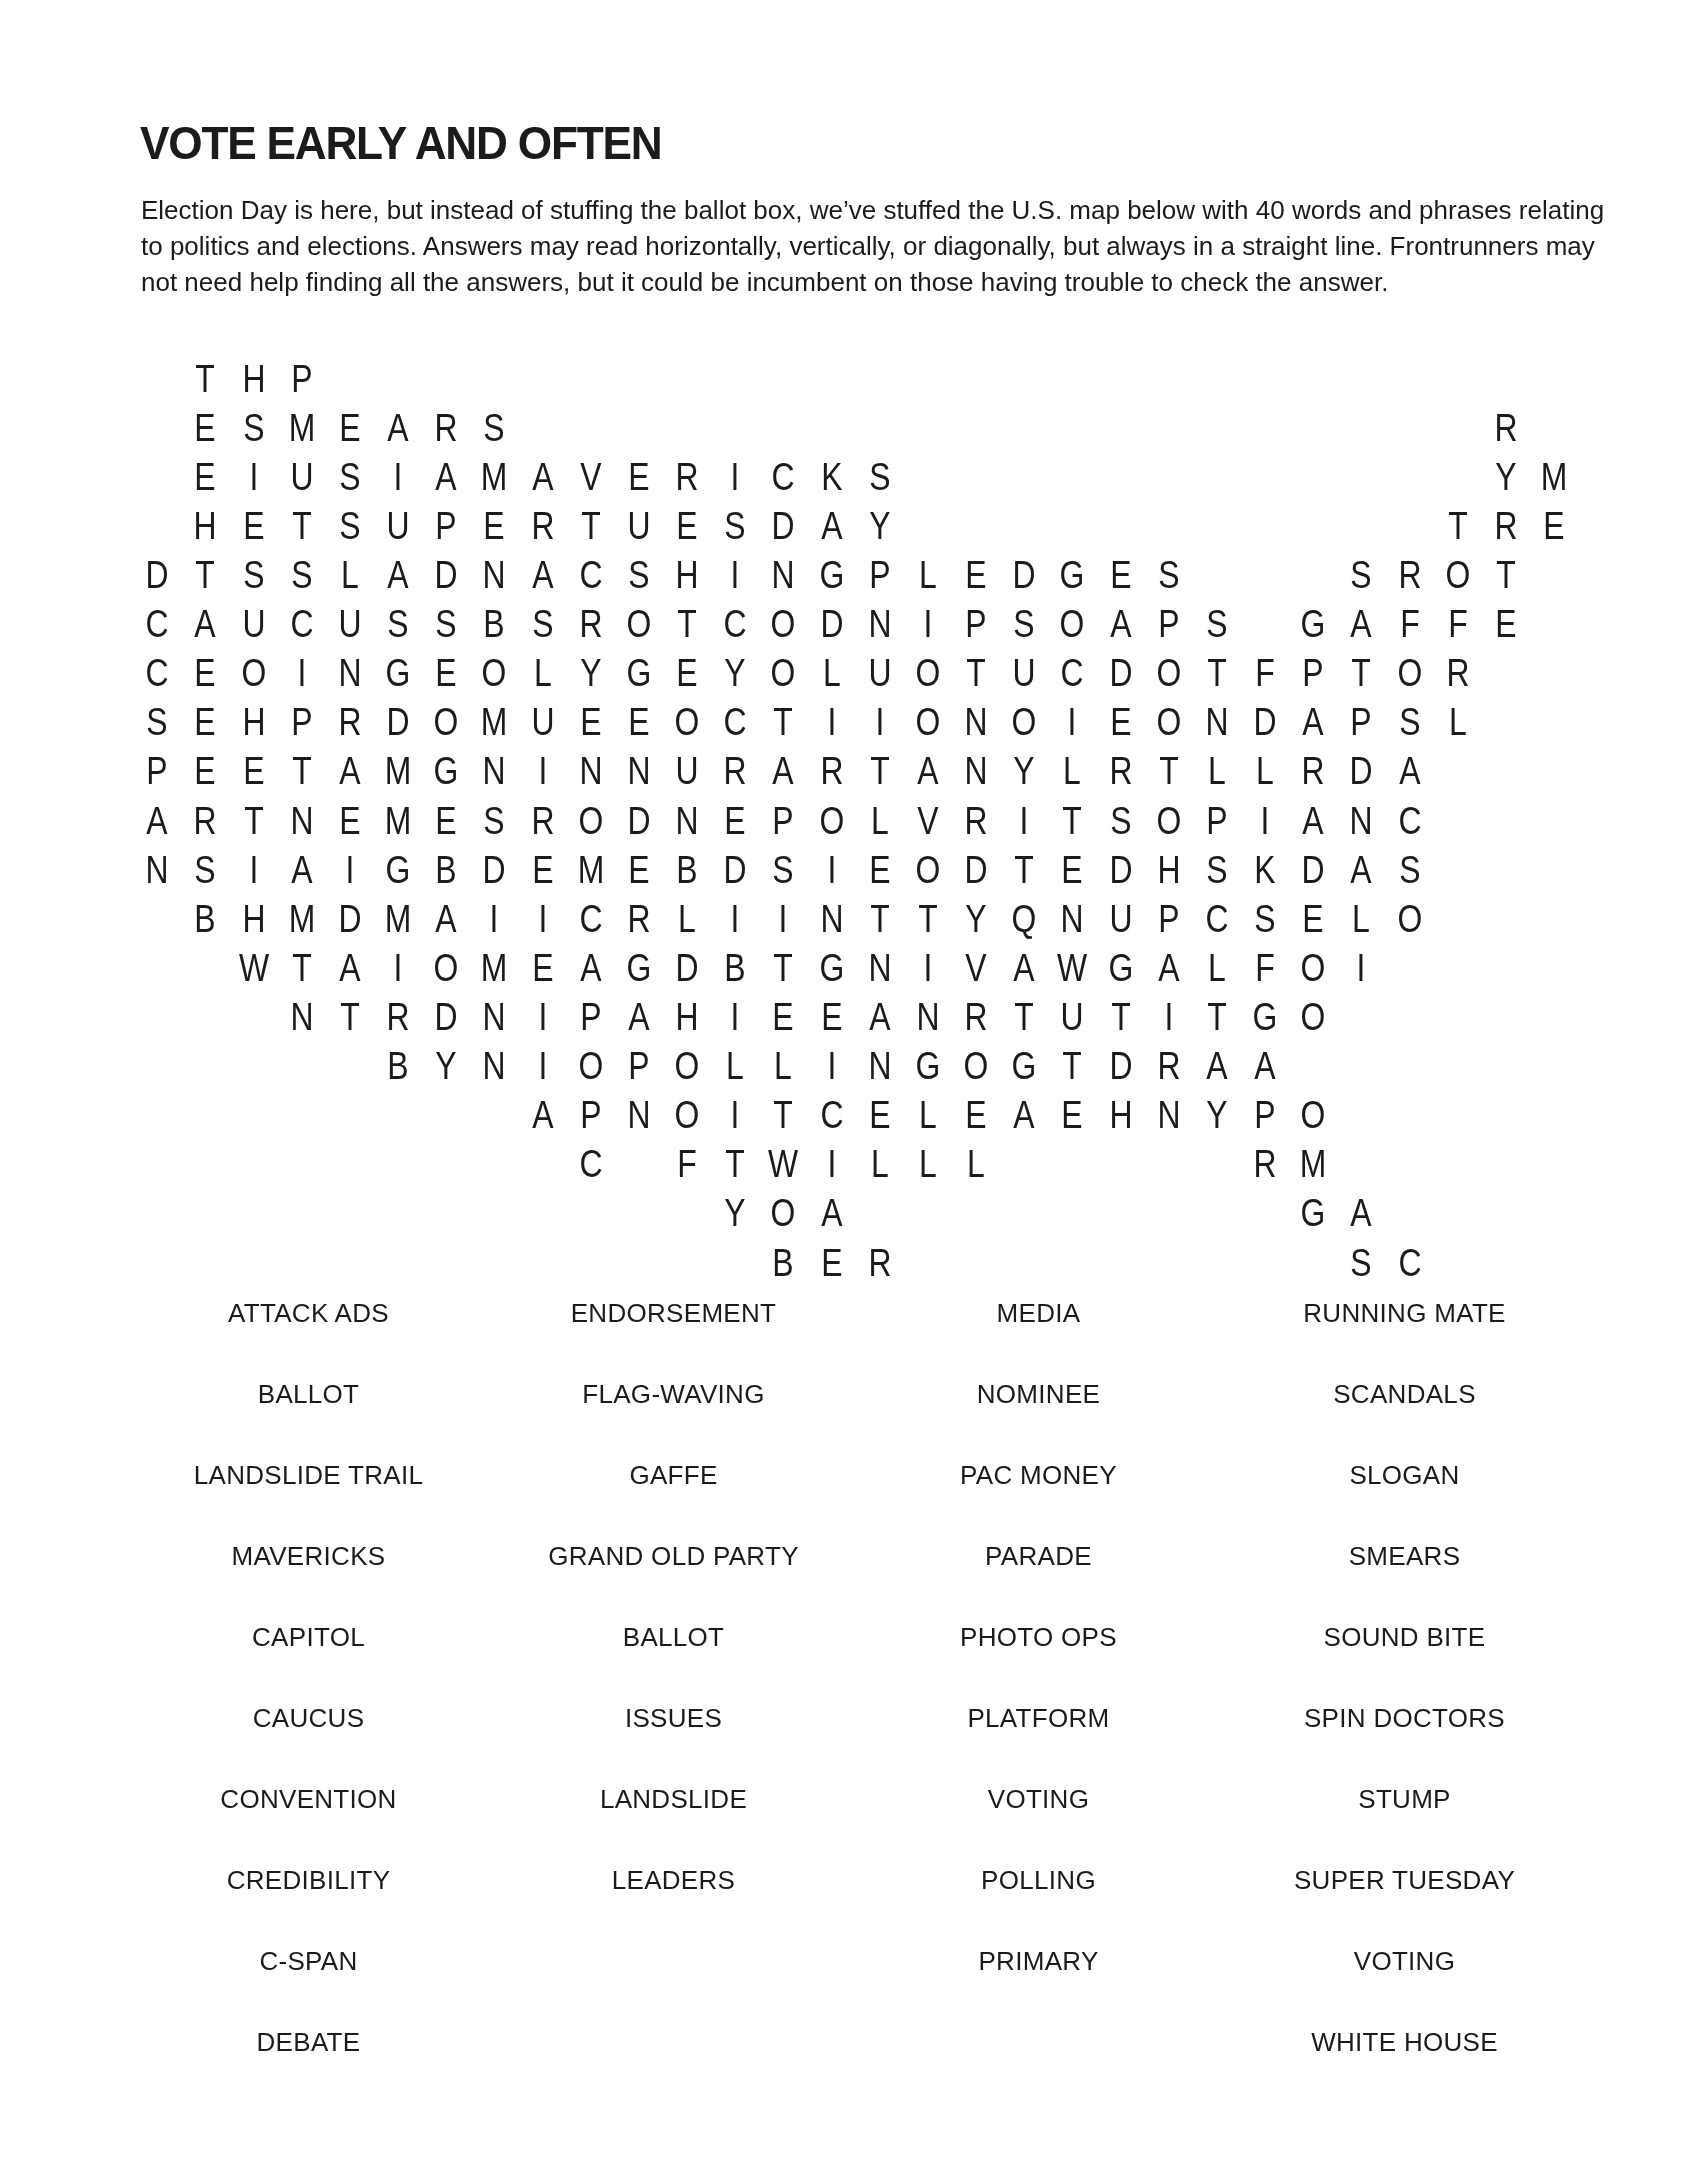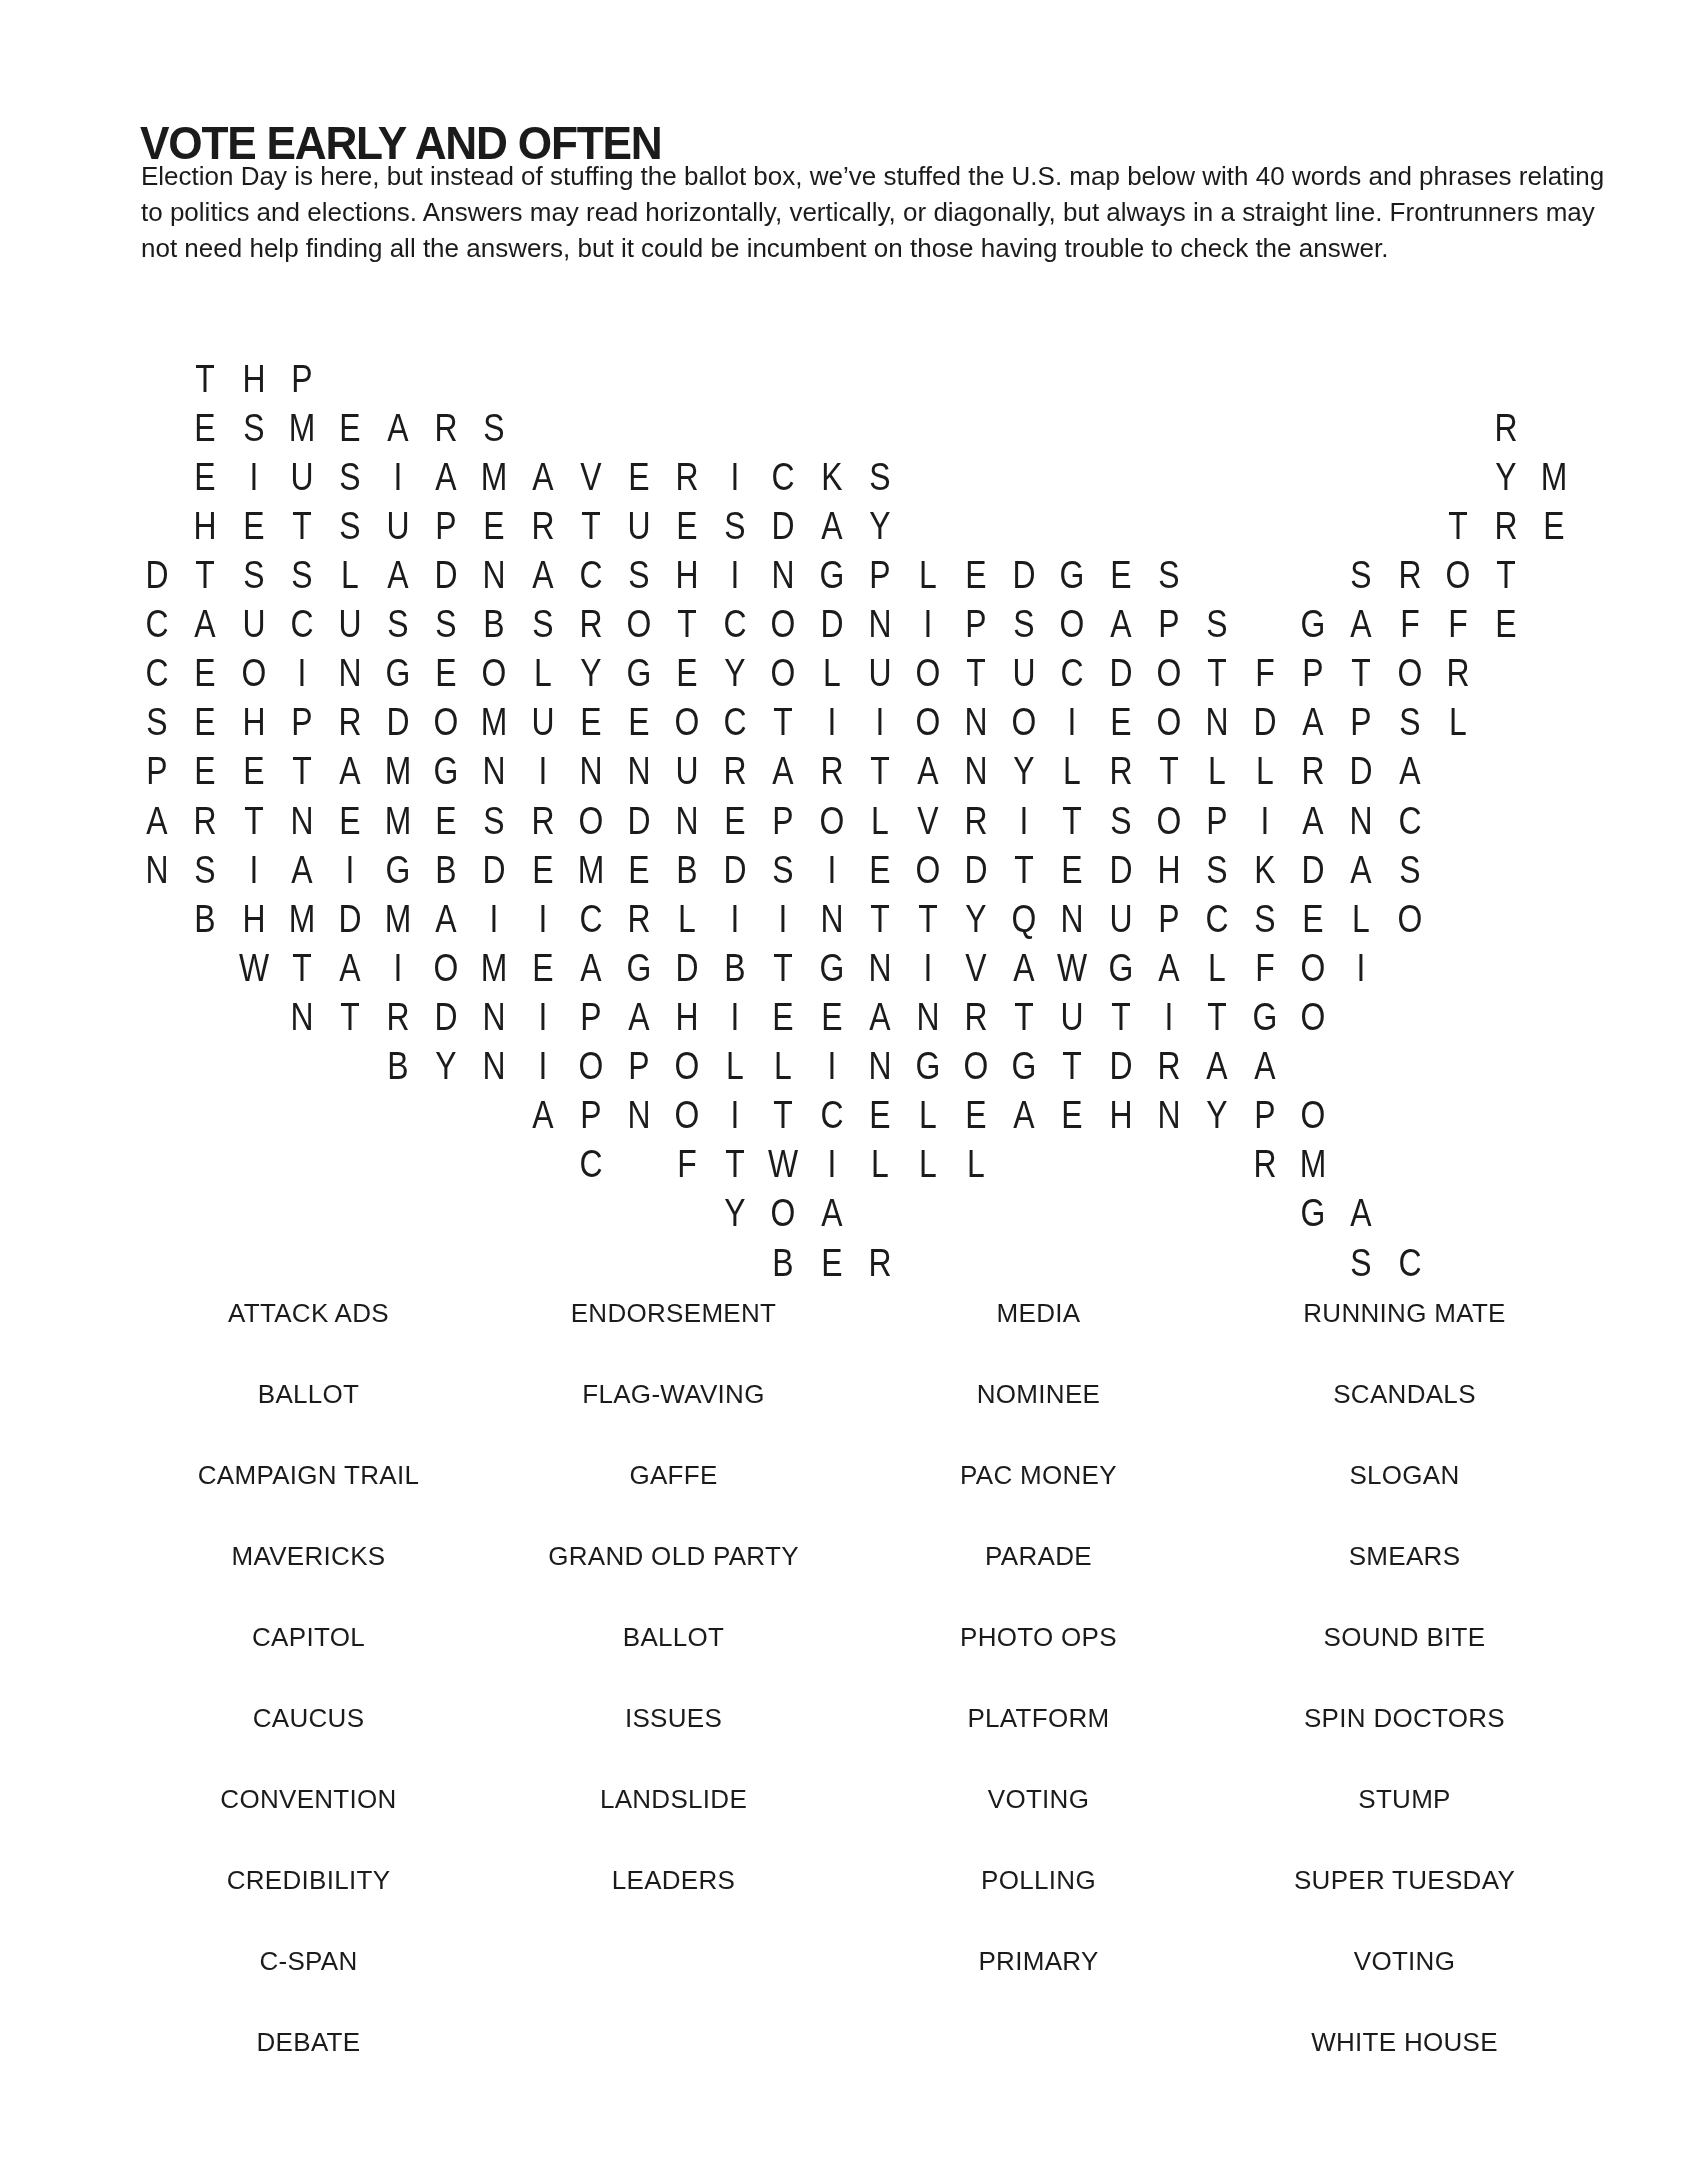--- a/index.html
+++ b/index.html
@@ -17,21 +17,21 @@
     font-size: 47px;
     font-weight: bold;
     letter-spacing: -1.3px;
     transform: scaleX(0.94);
     transform-origin: left top;
     white-space: nowrap;
     margin: 0;
   }
   .instructions {
     position: absolute;
-    left: 141px; top: 158px;
+    left: 141px; top: 192px;
     width: 1467px;
     font-size: 26px;
     line-height: 36px;
     margin: 0;
   }
   #grid {
     position: absolute;
     left: 0; top: 0;
   }
   .cell {
@@ -432,21 +432,21 @@
     <span class="cell" style="left: 808px; top: 1239px;">E</span>
     <span class="cell" style="left: 856px; top: 1239px;">R</span>
     <span class="cell" style="left: 1337px; top: 1239px;">S</span>
     <span class="cell" style="left: 1386px; top: 1239px;">C</span>
   </div>
 
 <div id="words">
     <div class="wordcol" style="left: 126px;">
       <div class="word">ATTACK ADS</div>
       <div class="word">BALLOT</div>
-      <div class="word">CAMPAIGN TRAIL</div>
+      <div class="word">LANDSLIDE TRAIL</div>
       <div class="word">MAVERICKS</div>
       <div class="word">CAPITOL</div>
       <div class="word">CAUCUS</div>
       <div class="word">CONVENTION</div>
       <div class="word">CREDIBILITY</div>
       <div class="word">C-SPAN</div>
       <div class="word">DEBATE</div>
     </div>
     <div class="wordcol" style="left: 491px;">
       <div class="word">ENDORSEMENT</div>

